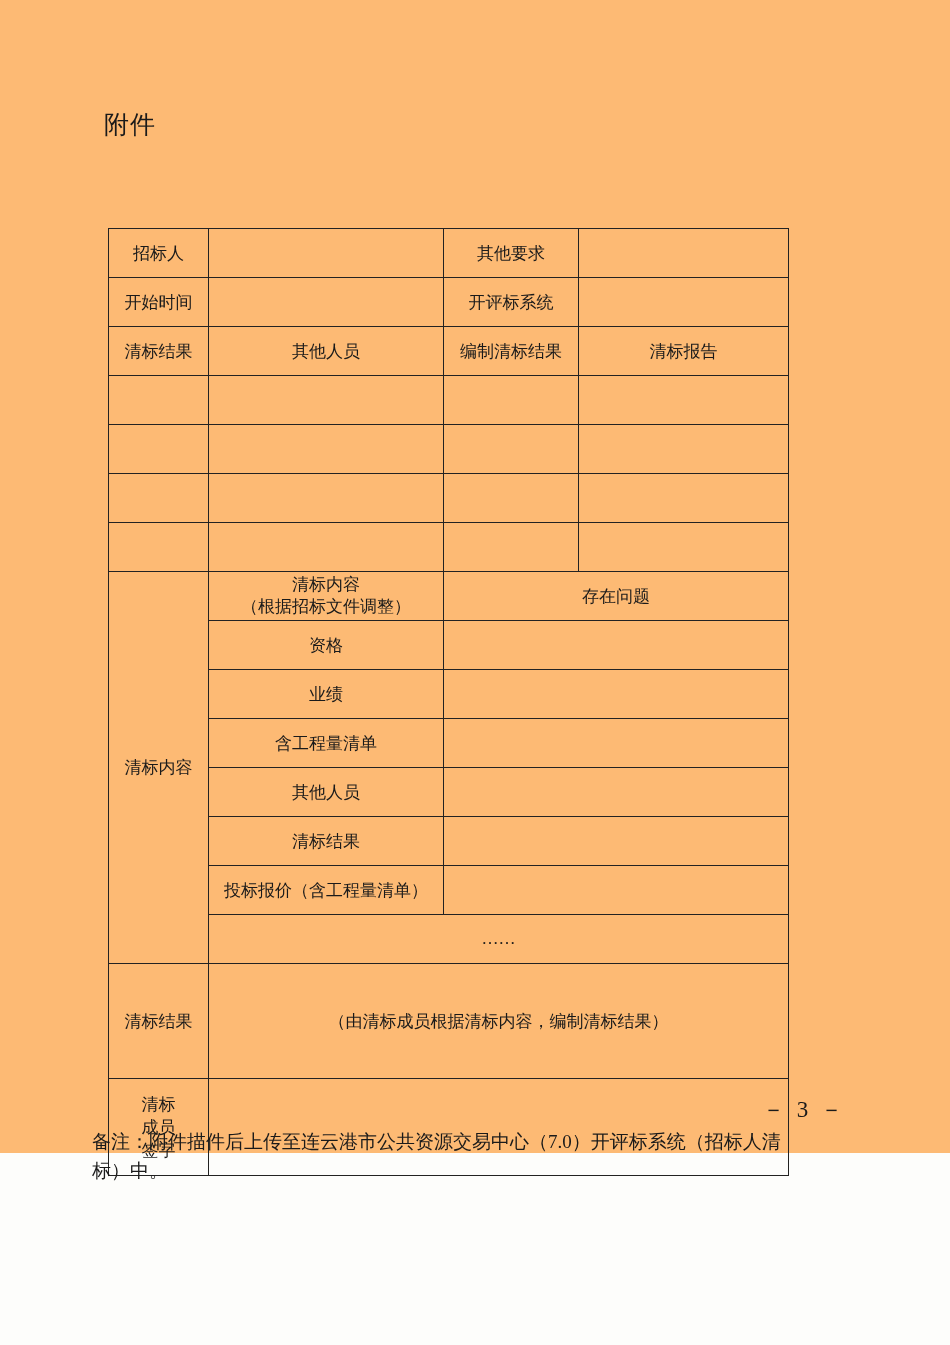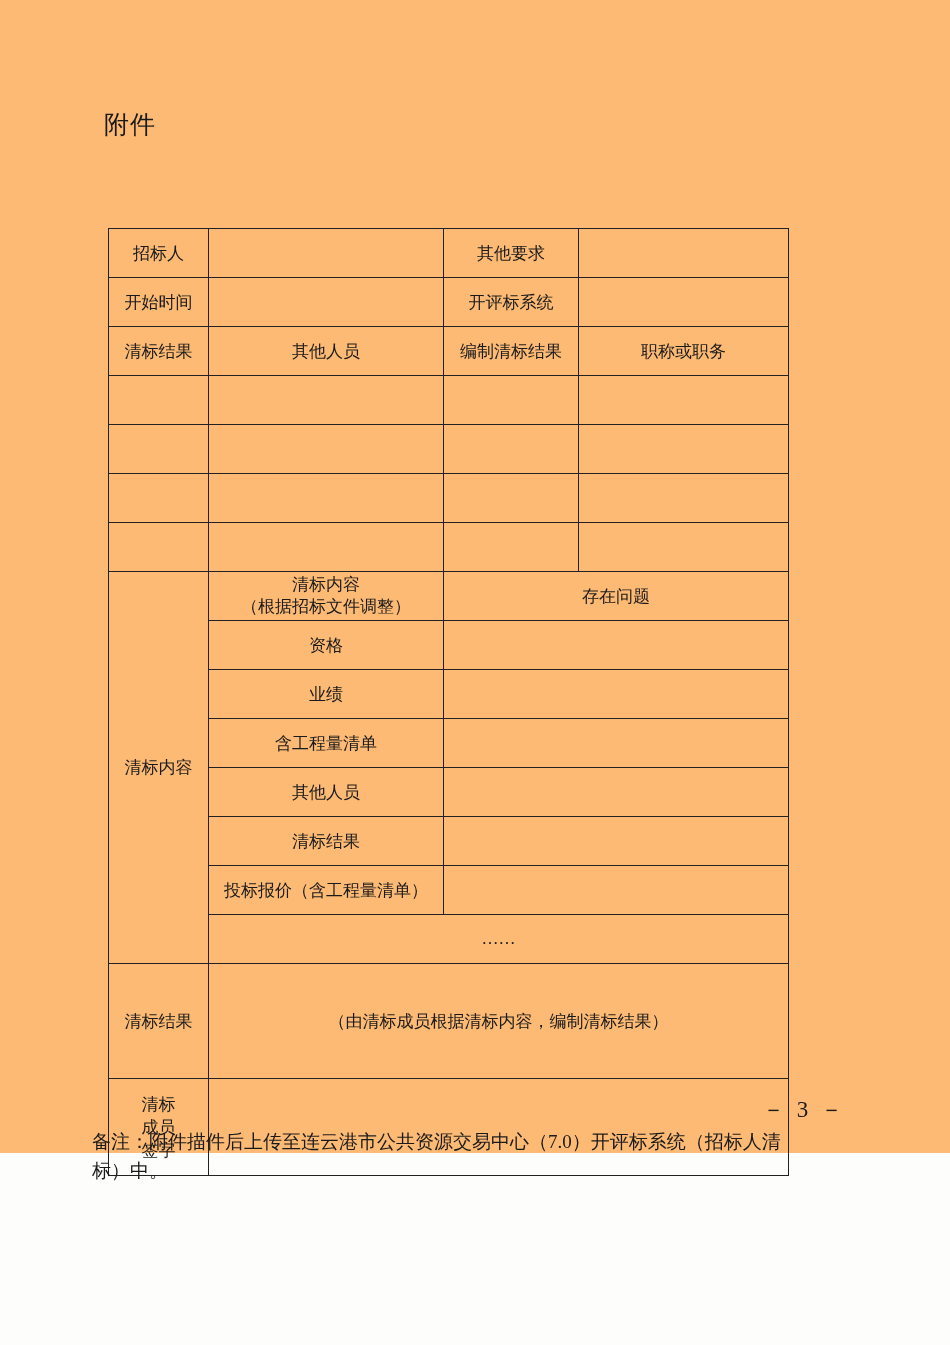--- a/index.html
+++ b/index.html
@@ -110,21 +110,21 @@
       <tr>
         <td>开始时间</td>
         <td class="blank"></td>
         <td>开评标系统</td>
         <td class="blank"></td>
       </tr>
       <tr>
         <td>清标结果</td>
         <td>其他人员</td>
         <td>编制清标结果</td>
-        <td>职称或职务</td>
+        <td>清标报告</td>
       </tr>
       <tr>
         <td class="blank"></td>
         <td class="blank"></td>
         <td class="blank"></td>
         <td class="blank"></td>
       </tr>
       <tr>
         <td class="blank"></td>
         <td class="blank"></td>

